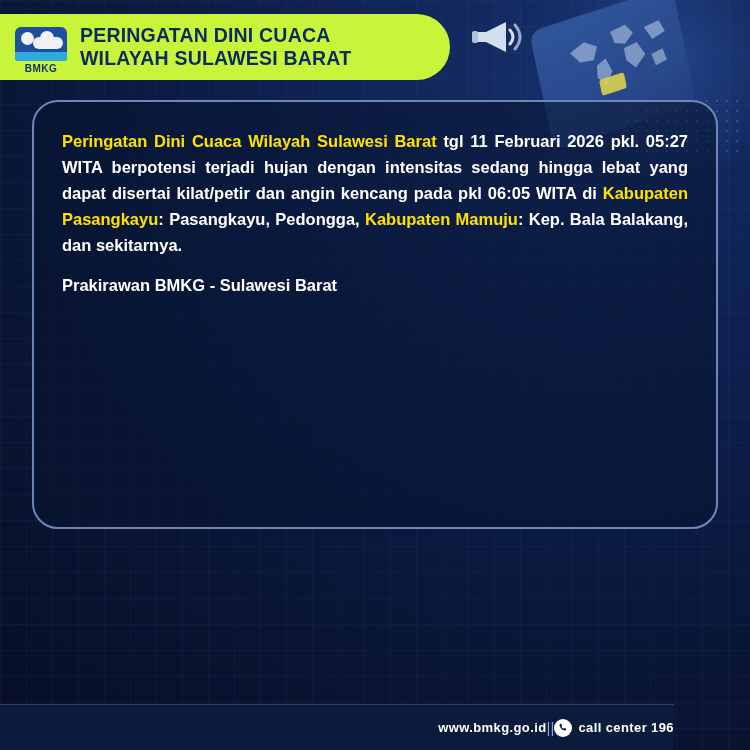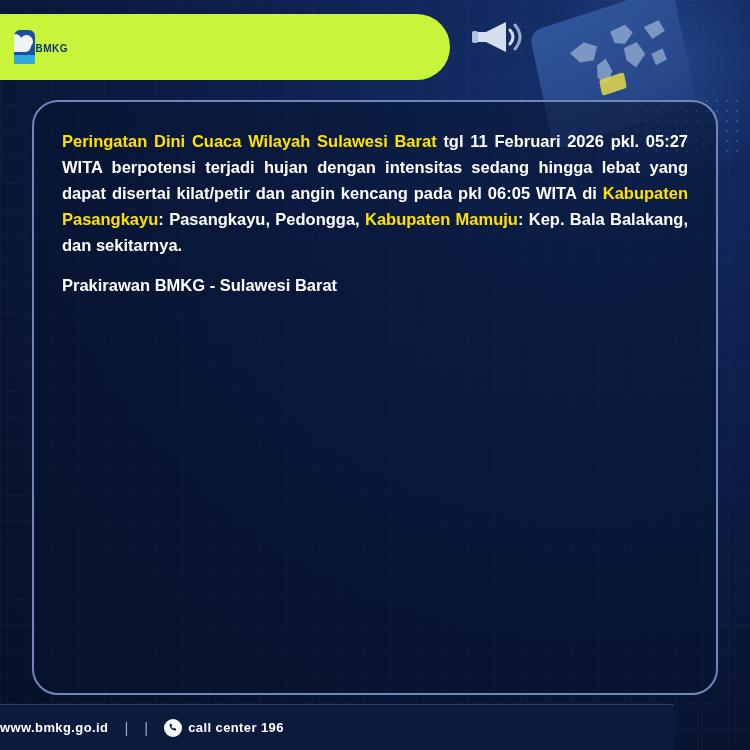--- a/index.html
+++ b/index.html
@@ -90,21 +90,21 @@
     background: #c8f53a;
     border-top-right-radius: 33px;
     border-bottom-right-radius: 33px;
     display: flex;
     align-items: center;
     padding-left: 14px;
   }
   .logo {
     width: 54px; height: 54px;
     flex: 0 0 54px;
-    display: flex; flex-direction: row;
+    display: flex; flex-direction: column;
     align-items: center; justify-content: flex-end;
   }
   .logo-sky {
     width: 52px; height: 34px;
     background: #1d4f9e;
     border-radius: 6px 6px 3px 3px;
     position: relative;
     overflow: hidden;
   }
   .logo-sun {
@@ -139,21 +139,21 @@
     font-size: 19.5px;
     line-height: 23px;
     letter-spacing: .2px;
     text-transform: uppercase;
   }
 
   
   .card {
     position: absolute;
     left: 32px; top: 100px;
-    width: 686px; height: 595px;
+    width: 686px; height: 429px;
     background: rgba(8, 20, 48, 0.55);
     border: 2px solid #6f86b8;
     border-radius: 26px;
     padding: 26px 28px;
   }
   .para {
     color: #ffffff;
     font-size: 16.5px;
     line-height: 26px;
     text-align: justify;
@@ -171,22 +171,21 @@
 
   
   .footer {
     position: absolute;
     left: 0; bottom: 0;
     width: 674px; height: 46px;
     background: #0b1b3c;
     border-top: 1px solid rgba(140,170,220,0.25);
     display: flex;
     align-items: center;
-    justify-content: flex-start;
-    gap: 16px;
+    justify-content: flex-end;
   }
   .f-text {
     color: #ffffff;
     font-size: 13px;
     font-weight: bold;
     letter-spacing: .4px;
   }
   .f-sep { color: #8fa6cf; font-size: 15px; }
   .soc {
     display: inline-flex;
@@ -243,20 +242,24 @@
 
   <div class="header-band">
     <div class="logo">
       <div class="logo-sky">
         <div class="logo-sun"></div>
         <div class="logo-cloud"></div>
         <div class="logo-wave"></div>
       </div>
       <div class="logo-text">BMKG</div>
     </div>
+    <div class="header-title">
+      <div>PERINGATAN DINI CUACA</div>
+      <div>WILAYAH SULAWESI BARAT</div>
+    </div>
   </div>
 
   <div class="card">
 
     <p class="para">
       <span class="hl">Peringatan Dini Cuaca Wilayah Sulawesi Barat</span><span> tgl 11 Februari 2026 pkl. 05:27 WITA berpotensi terjadi hujan dengan intensitas sedang hingga lebat yang dapat disertai kilat/petir dan angin kencang pada pkl 06:05 WITA di </span><span class="hl">Kabupaten Pasangkayu</span><span>: Pasangkayu, Pedongga, </span><span class="hl">Kabupaten Mamuju</span><span>: Kep. Bala Balakang, dan sekitarnya.</span>
     </p>
 
 
 

